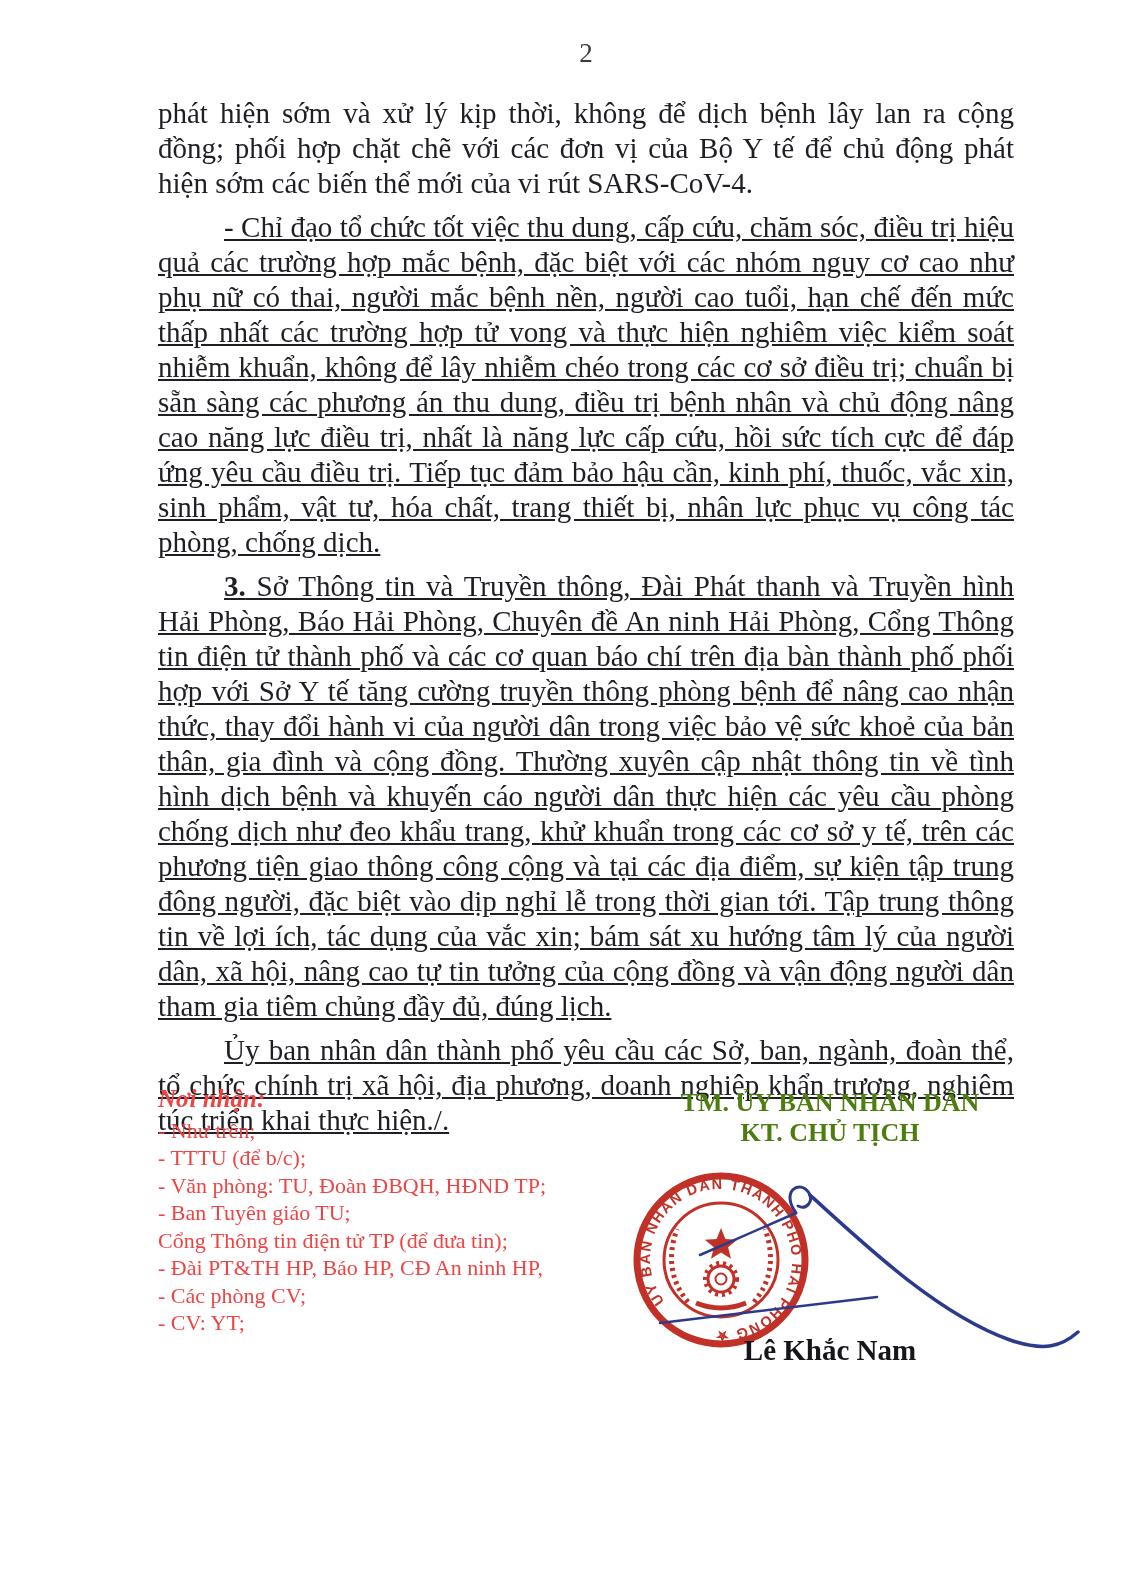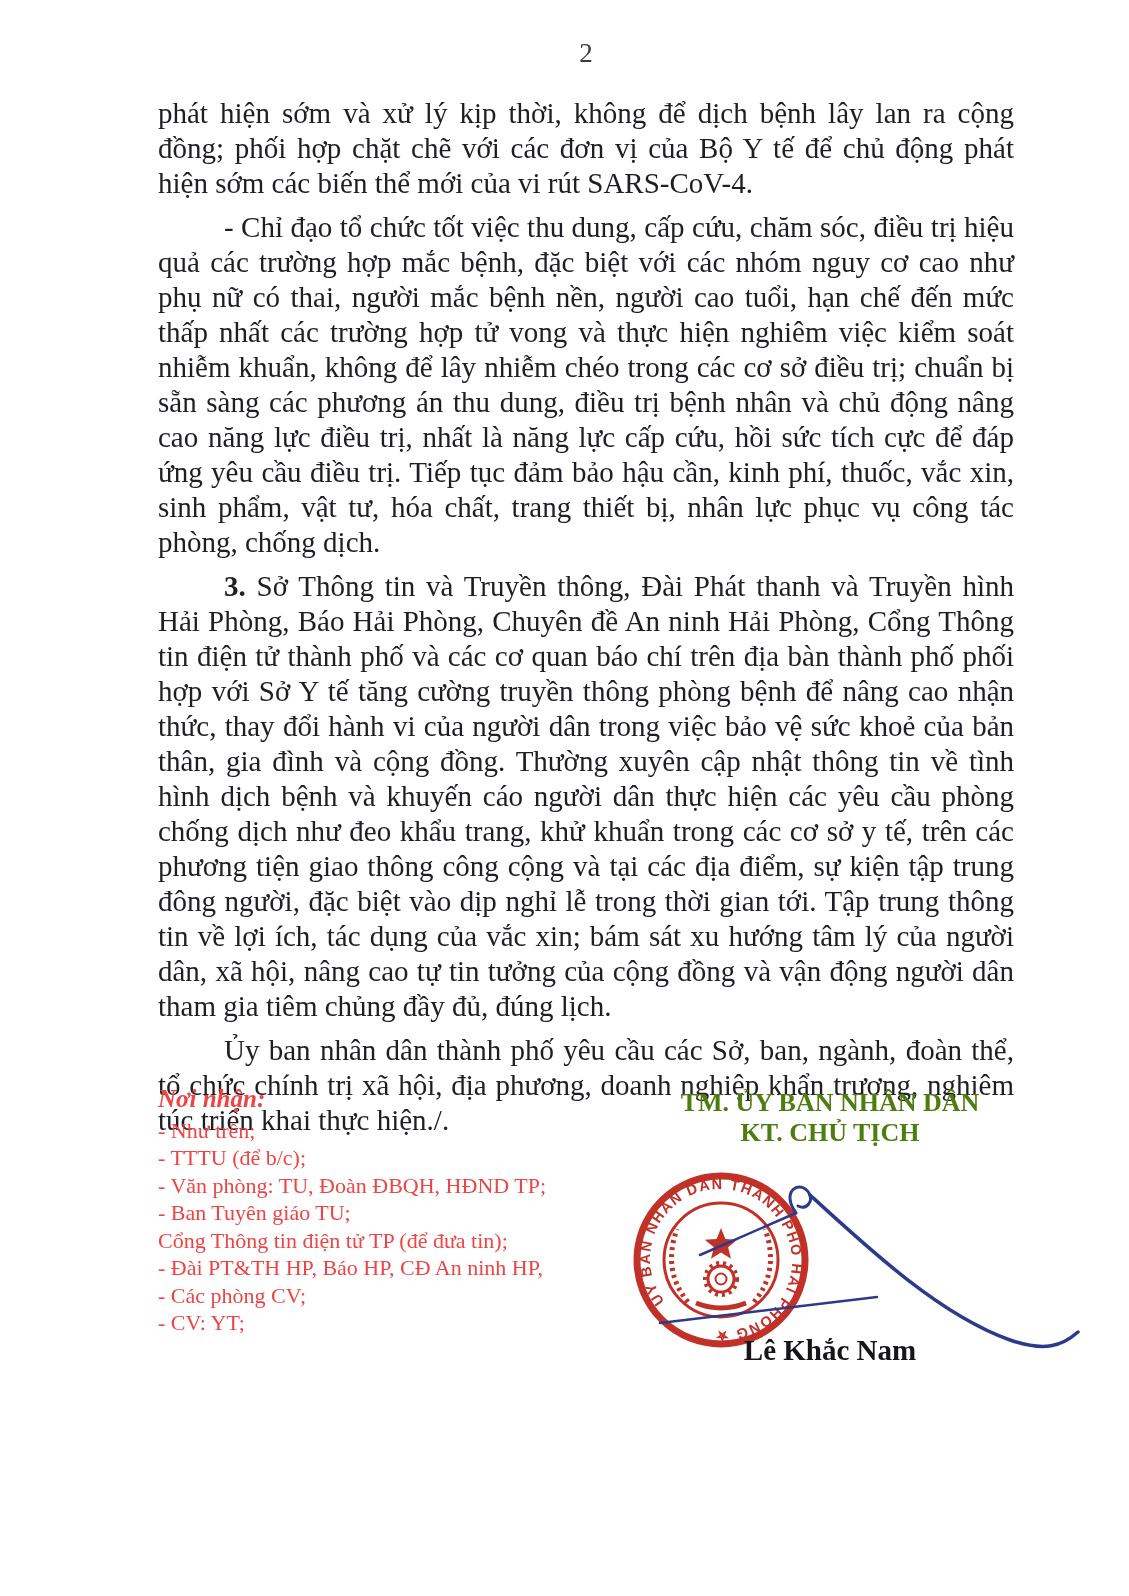--- a/index.html
+++ b/index.html
@@ -15,21 +15,21 @@
   .page-number{
     position:absolute;left:158px;top:38px;width:856px;
     text-align:center;font-size:27px;color:#3c3c3c;
   }
   .content{
     position:absolute;left:158px;top:96px;width:856px;
     font-size:29px;line-height:35px;text-align:justify;
   }
   .content p{margin:0;}
   .content p + p{margin-top:9px;}
-  .content p.indent{text-indent:66px;}
+  .content p.indent{text-indent:66px;text-decoration:underline;}
   .content b{font-weight:bold;}
   .footer-left{
     position:absolute;left:158px;top:1085px;width:440px;
     font-size:22px;line-height:27.5px;color:#ef4444;font-family:Liberation Serif, serif;
   }
   .rcpt-title{
     font-size:25px;font-weight:bold;font-style:italic;margin-bottom:4px;
   }
   .footer-right{
     position:absolute;left:620px;top:1088px;width:420px;

